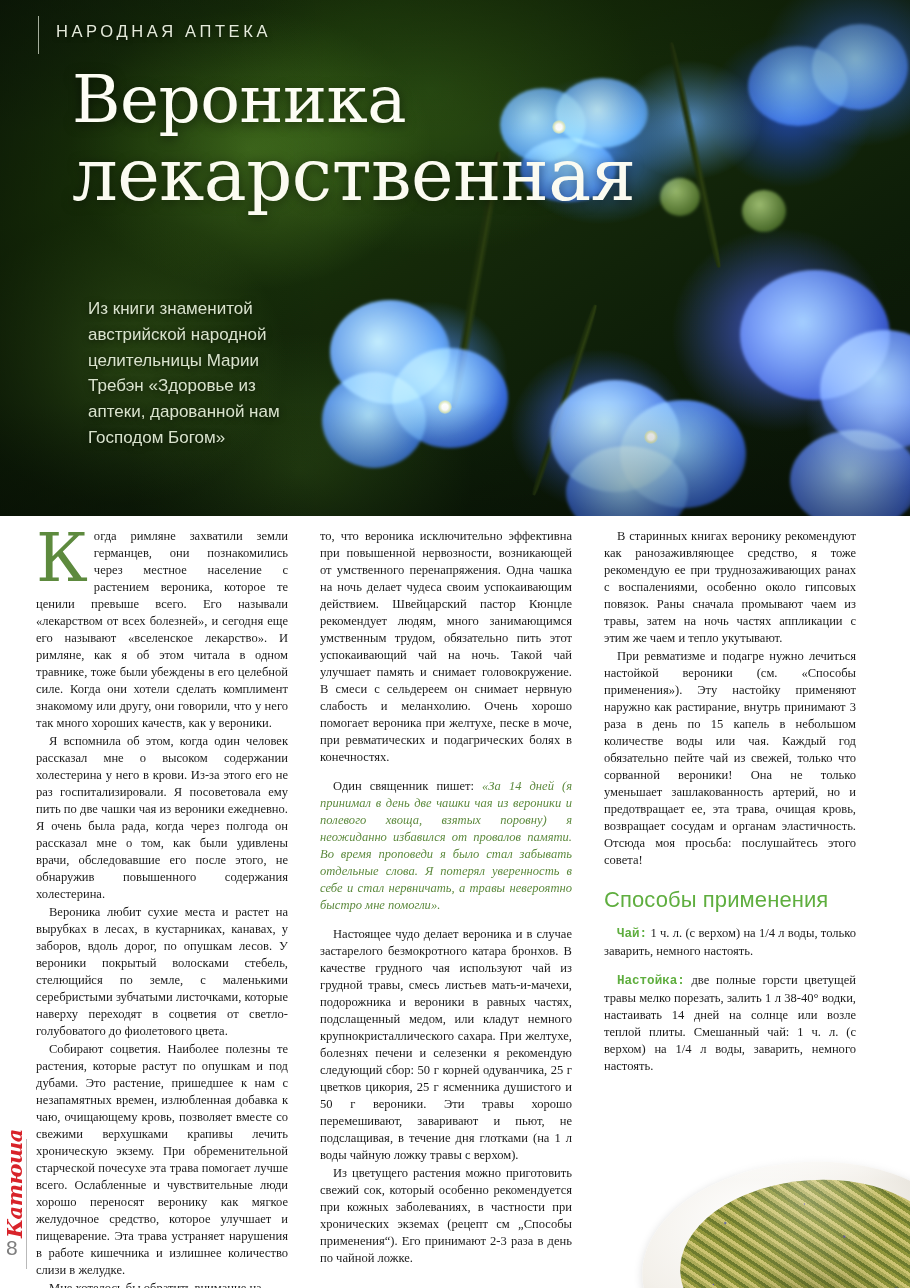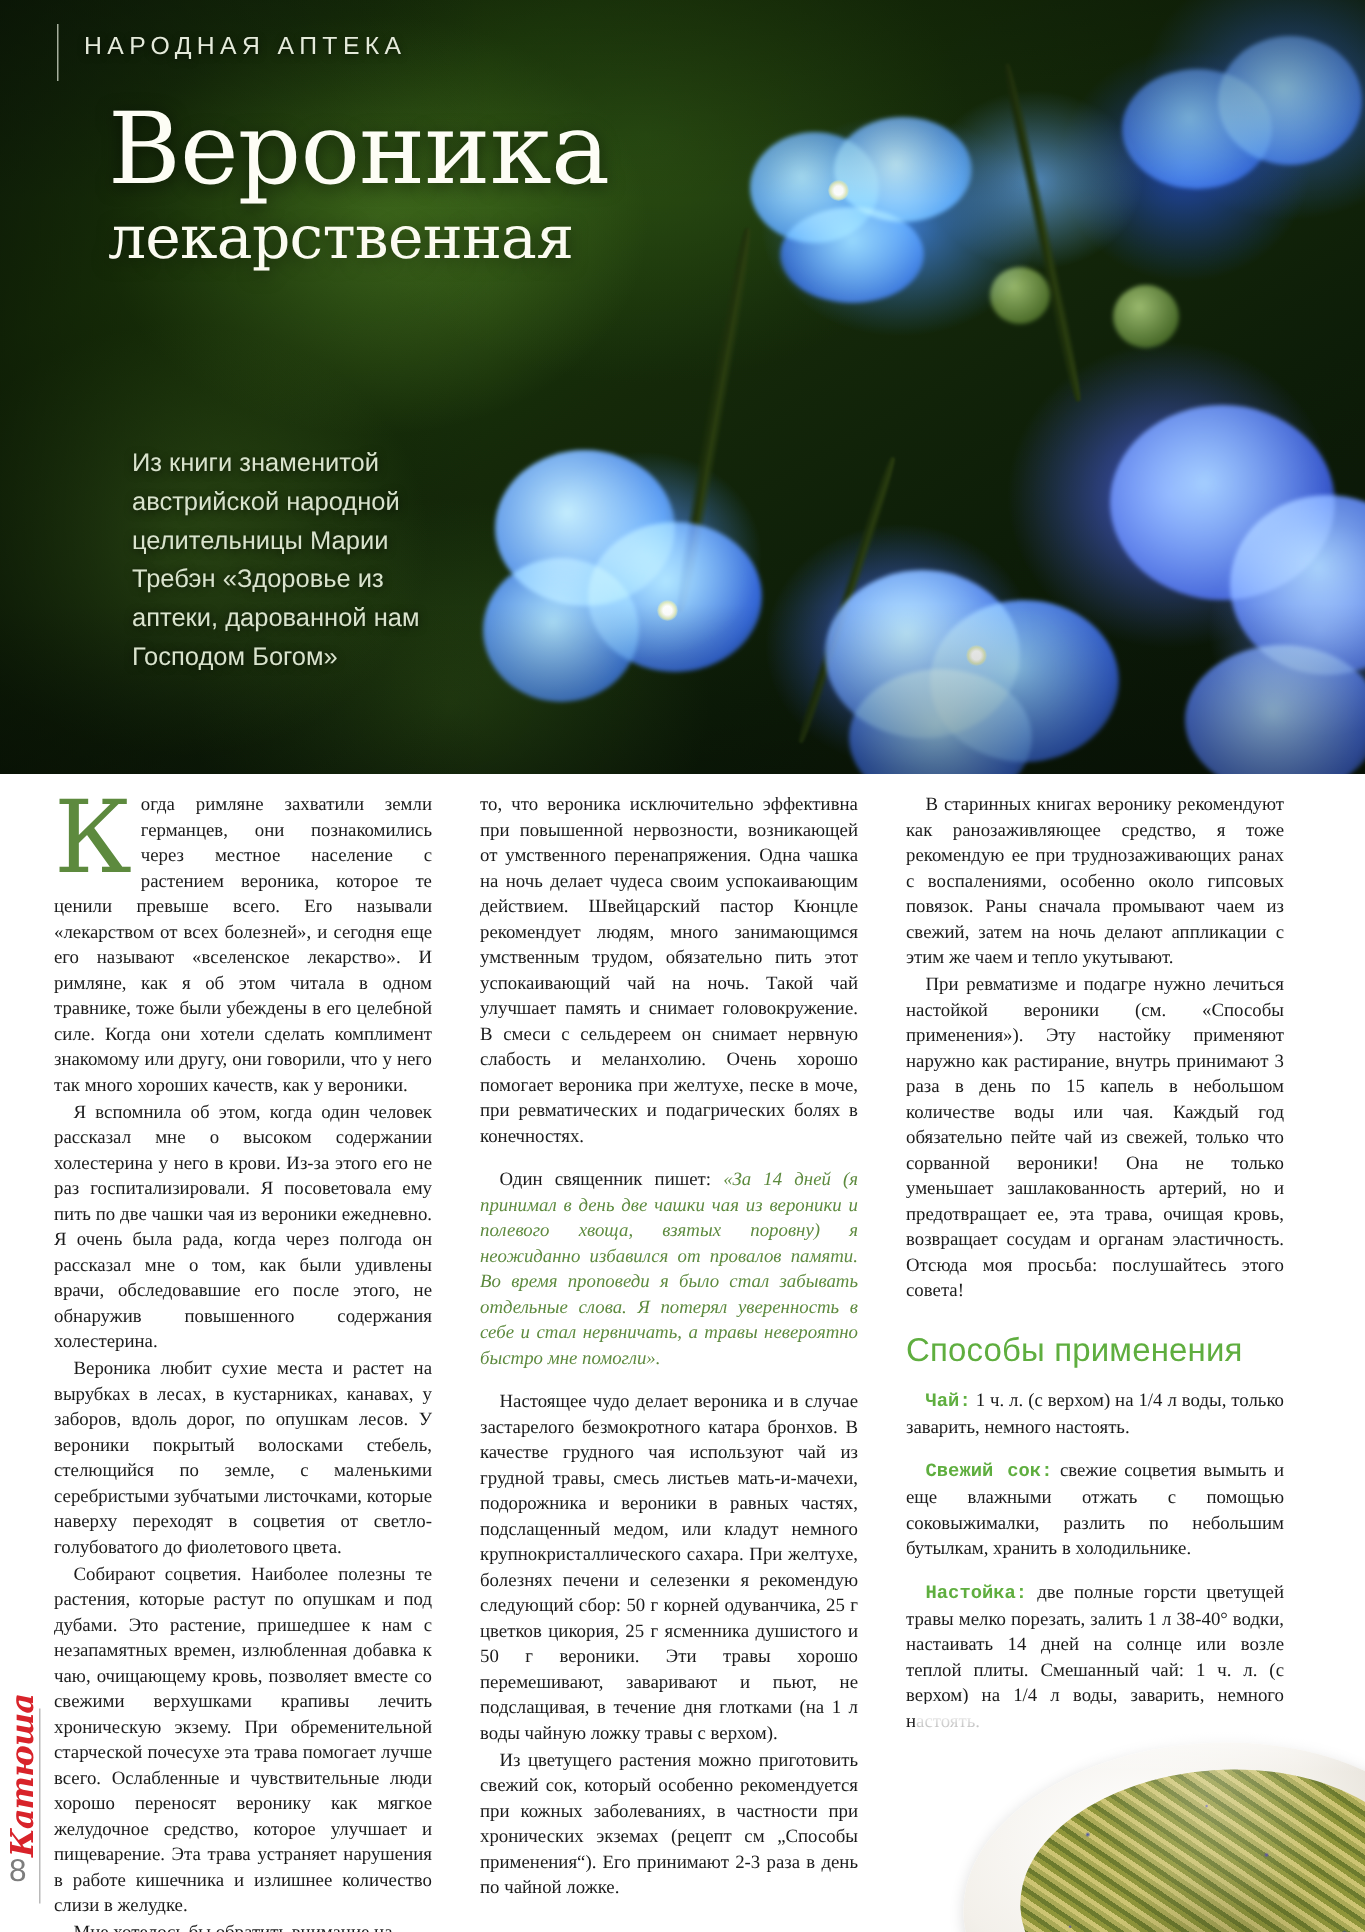--- a/index.html
+++ b/index.html
@@ -96,21 +96,21 @@
     font-size: 66px;
     font-weight: 400;
     line-height: .96;
     color: #fdfdf5;
     letter-spacing: -0.5px;
     text-shadow: 0 2px 12px rgba(0,0,0,.55);
   }
   .title-2 {
     position: absolute; left: 72px; top: 139px;
     font-family: "DejaVu Serif", serif;
-    font-size: 40px;
+    font-size: 72px;
     font-weight: 400;
     line-height: 1;
     color: #fbfbf1;
     letter-spacing: -0.5px;
     text-shadow: 0 2px 12px rgba(0,0,0,.5);
   }
   .latin {
     position: absolute; left: 74px; top: 212px;
     width: 430px;
     font-family: "DejaVu Serif", serif;
@@ -335,27 +335,26 @@
       </div>
 
       <div class="col">
         <p class="noindent">то, что вероника исключительно эффективна при повышенной нервозности, возникающей от умственного перенапряжения. Одна чашка на ночь делает чудеса своим успокаивающим действием. Швейцарский пастор Кюнцле рекомендует людям, много занимающимся умственным трудом, обязательно пить этот успокаивающий чай на ночь. Такой чай улучшает память и снимает головокружение. В смеси с сельдереем он снимает нервную слабость и меланхолию. Очень хорошо помогает вероника при желтухе, песке в моче, при ревматических и подагрических болях в конечностях.</p>
         <p class="gap"><span>Один священник пишет: </span><span class="quote">«За 14 дней (я принимал в день две чашки чая из вероники и полевого хвоща, взятых поровну) я неожиданно избавился от провалов памяти. Во время проповеди я было стал забывать отдельные слова. Я потерял уверенность в себе и стал нервничать, а травы невероятно быстро мне помогли».</span></p>
         <p class="gap">Настоящее чудо делает вероника и в случае застарелого безмокротного катара бронхов. В качестве грудного чая используют чай из грудной травы, смесь листьев мать-и-мачехи, подорожника и вероники в равных частях, подслащенный медом, или кладут немного крупнокристаллического сахара. При желтухе, болезнях печени и селезенки я рекомендую следующий сбор: 50 г корней одуванчика, 25 г цветков цикория, 25 г ясменника душистого и 50 г вероники. Эти травы хорошо перемешивают, заваривают и пьют, не подслащивая, в течение дня глотками (на 1 л воды чайную ложку травы с верхом).</p>
         <p>Из цветущего растения можно приготовить свежий сок, который особенно рекомендуется при кожных заболеваниях, в частности при хронических экземах (рецепт см „Способы применения“). Его принимают 2-3 раза в день по чайной ложке.</p>
       </div>
 
       <div class="col">
-        <p>В старинных книгах веронику рекомендуют как ранозаживляющее средство, я тоже рекомендую ее при труднозаживающих ранах с воспалениями, особенно около гипсовых повязок. Раны сначала промывают чаем из свежий, затем на ночь делают аппликации с этим же чаем и тепло укутывают.</p>
+        <p>В старинных книгах веронику рекомендуют как ранозаживляющее средство, я тоже рекомендую ее при труднозаживающих ранах с воспалениями, особенно около гипсовых повязок. Раны сначала промывают чаем из травы, затем на ночь частях аппликации с этим же чаем и тепло укутывают.</p>
         <p>При ревматизме и подагре нужно лечиться настойкой вероники (см. «Способы применения»). Эту настойку применяют наружно как растирание, внутрь принимают 3 раза в день по 15 капель в небольшом количестве воды или чая. Каждый год обязательно пейте чай из свежей, только что сорванной вероники! Она не только уменьшает зашлакованность артерий, но и предотвращает ее, эта трава, очищая кровь, возвращает сосудам и органам эластичность. Отсюда моя просьба: послушайтесь этого совета!</p>
 
         <div class="section-head">Способы применения</div>
 
         <p class="gap"><span class="lbl">Чай:</span><span> 1 ч. л. (с верхом) на 1/4 л воды, только заварить, немного настоять.</span></p>
-        <p class="gap"><span class="lbl">Свежий сок:</span><span> свежие соцветия вымыть и еще влажными отжать с помощью соковыжималки, разлить по небольшим бутылкам, хранить в холодильнике.</span></p>
         <p class="gap"><span class="lbl">Настойка:</span><span> две полные горсти цветущей травы мелко порезать, залить 1 л 38-40° водки, настаивать 14 дней на солнце или возле теплой плиты. Смешанный чай: 1 ч. л. (с верхом) на 1/4 л воды, заварить, немного настоять.</span></p>
       </div>
 
     </div>
 
     <div class="herb-photo">
       <div class="bowl"></div>
       <div class="herbs"></div>
       <div class="photo-fade"></div>
     </div>

